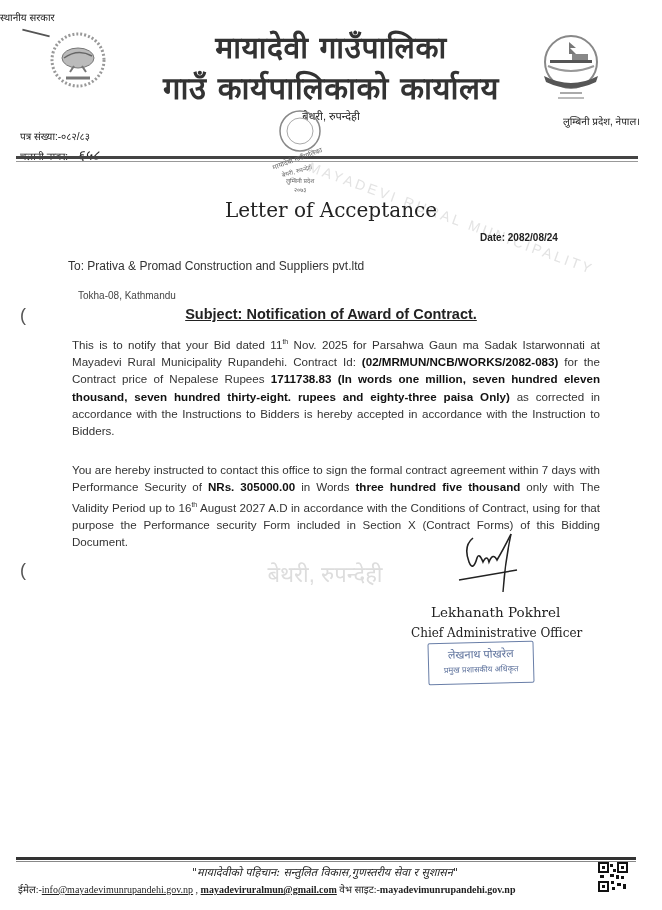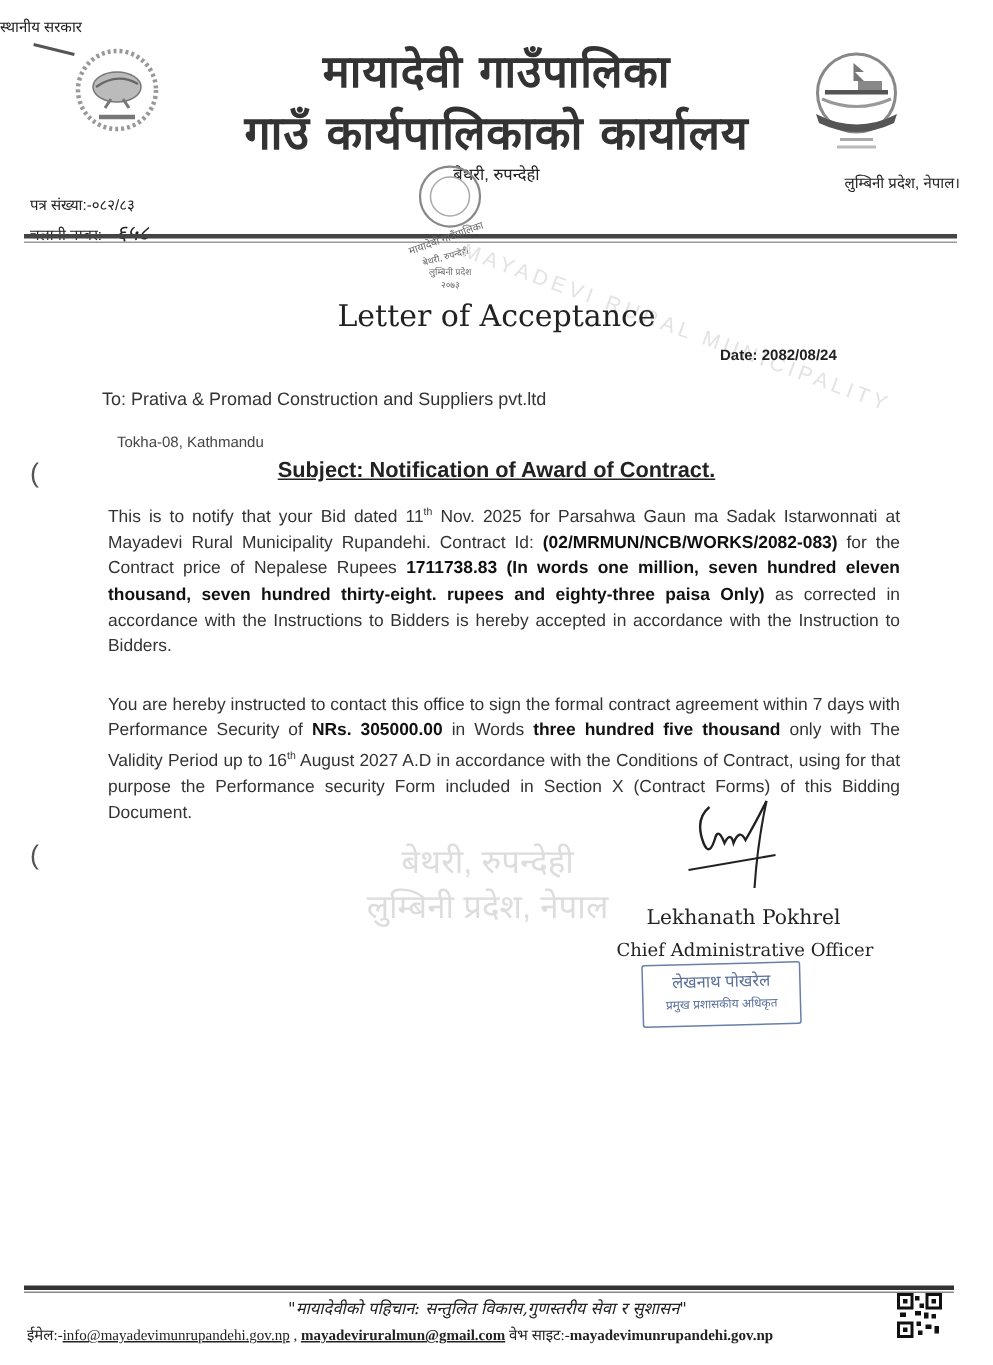--- a/index.html
+++ b/index.html
@@ -112,21 +112,20 @@
     <text x="4" y="58" font-size="7" fill="#666" transform="rotate(-20 30 58)">मायादेवी गाउँपालिका</text>
     <text x="14" y="70" font-size="6" fill="#666" transform="rotate(-15 30 70)">बेथरी, रुपन्देही</text>
     <text x="18" y="80" font-size="6" fill="#666">लुम्बिनी प्रदेश</text>
     <text x="26" y="89" font-size="6" fill="#666">२०७३</text>
   </svg>
 </div>
 
 <div class="abs wm-arc">MAYADEVI RURAL MUNICIPALITY</div>
 <div class="abs watermark">
   <div>बेथरी, रुपन्देही</div>
-  <div>लुम्बिनी प्रदेश, नेपाल</div>
 </div>
 
 <div class="abs margin-mark" style="left:20px;top:305px;">(</div>
 <div class="abs margin-mark" style="left:20px;top:560px;">(</div>
 
 <div id="doc-title" class="abs serif">Letter of Acceptance</div>
 <div id="date" class="abs">
   <span>Date:</span>
   <span>2082/08/24</span>
 </div>

